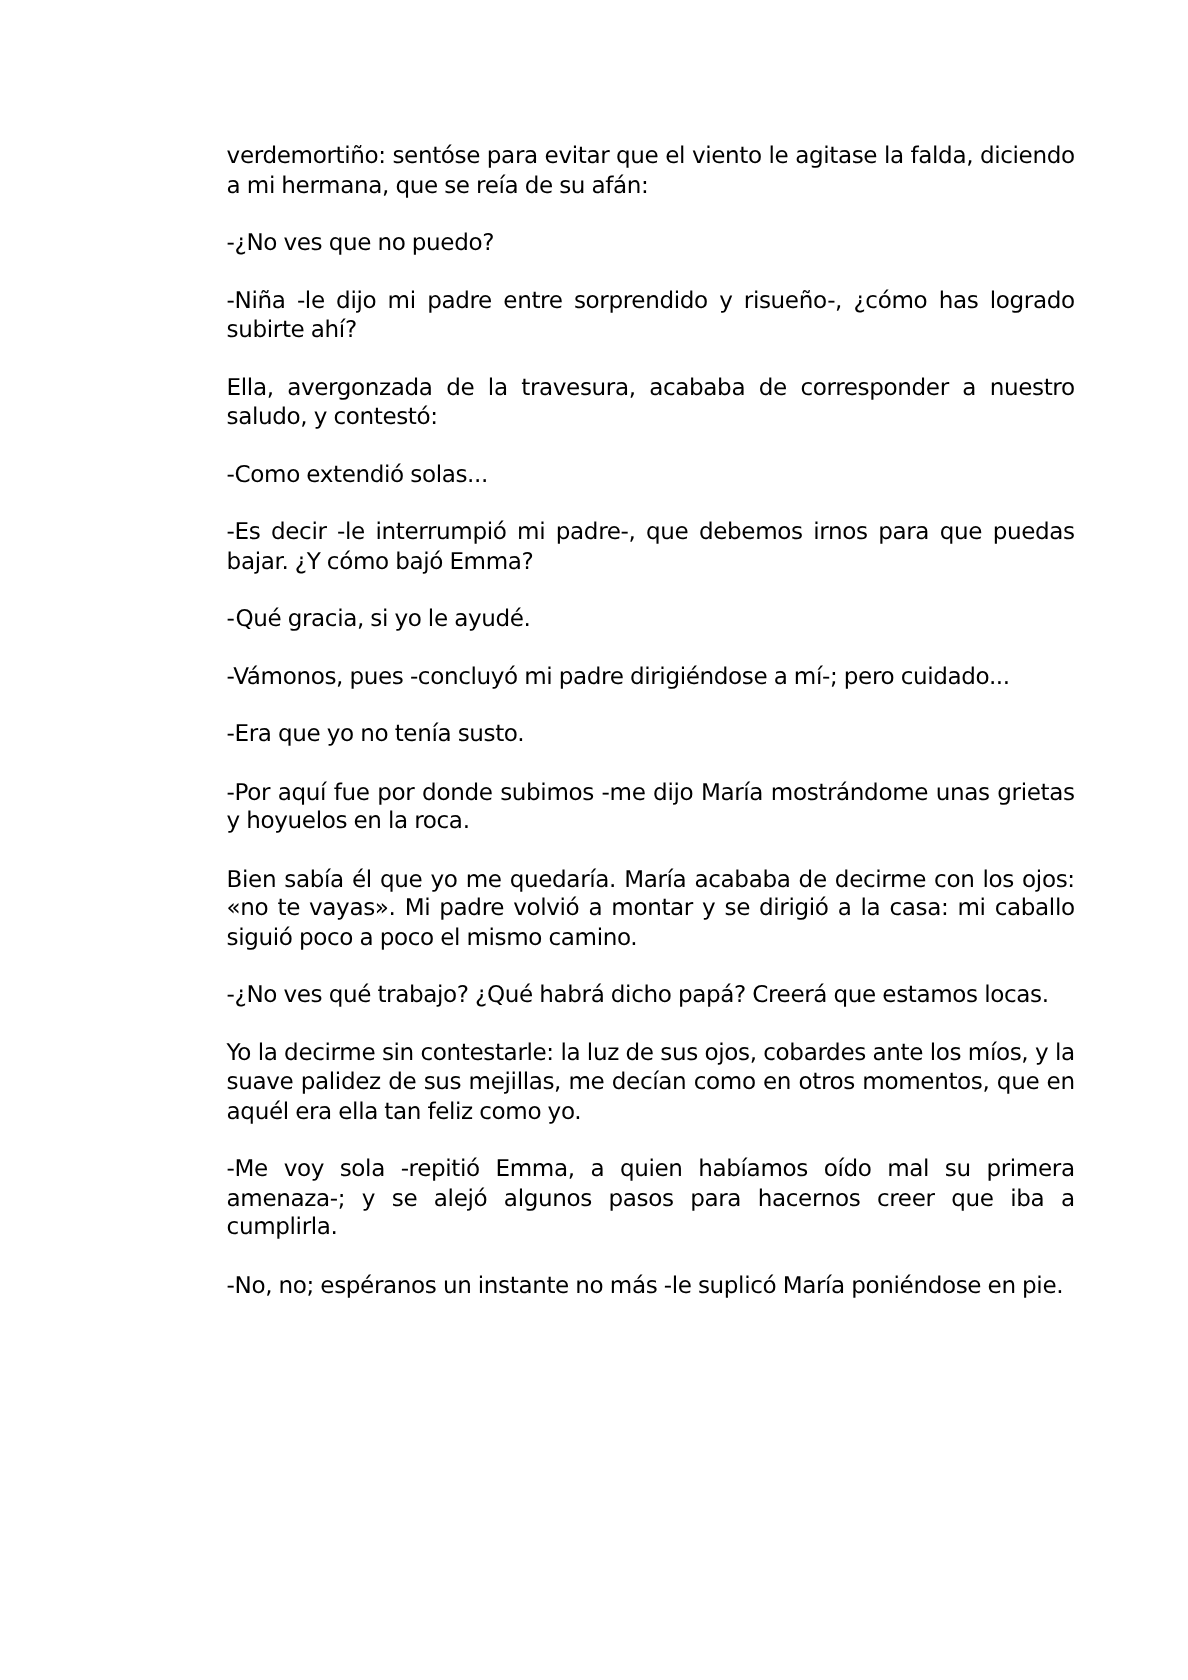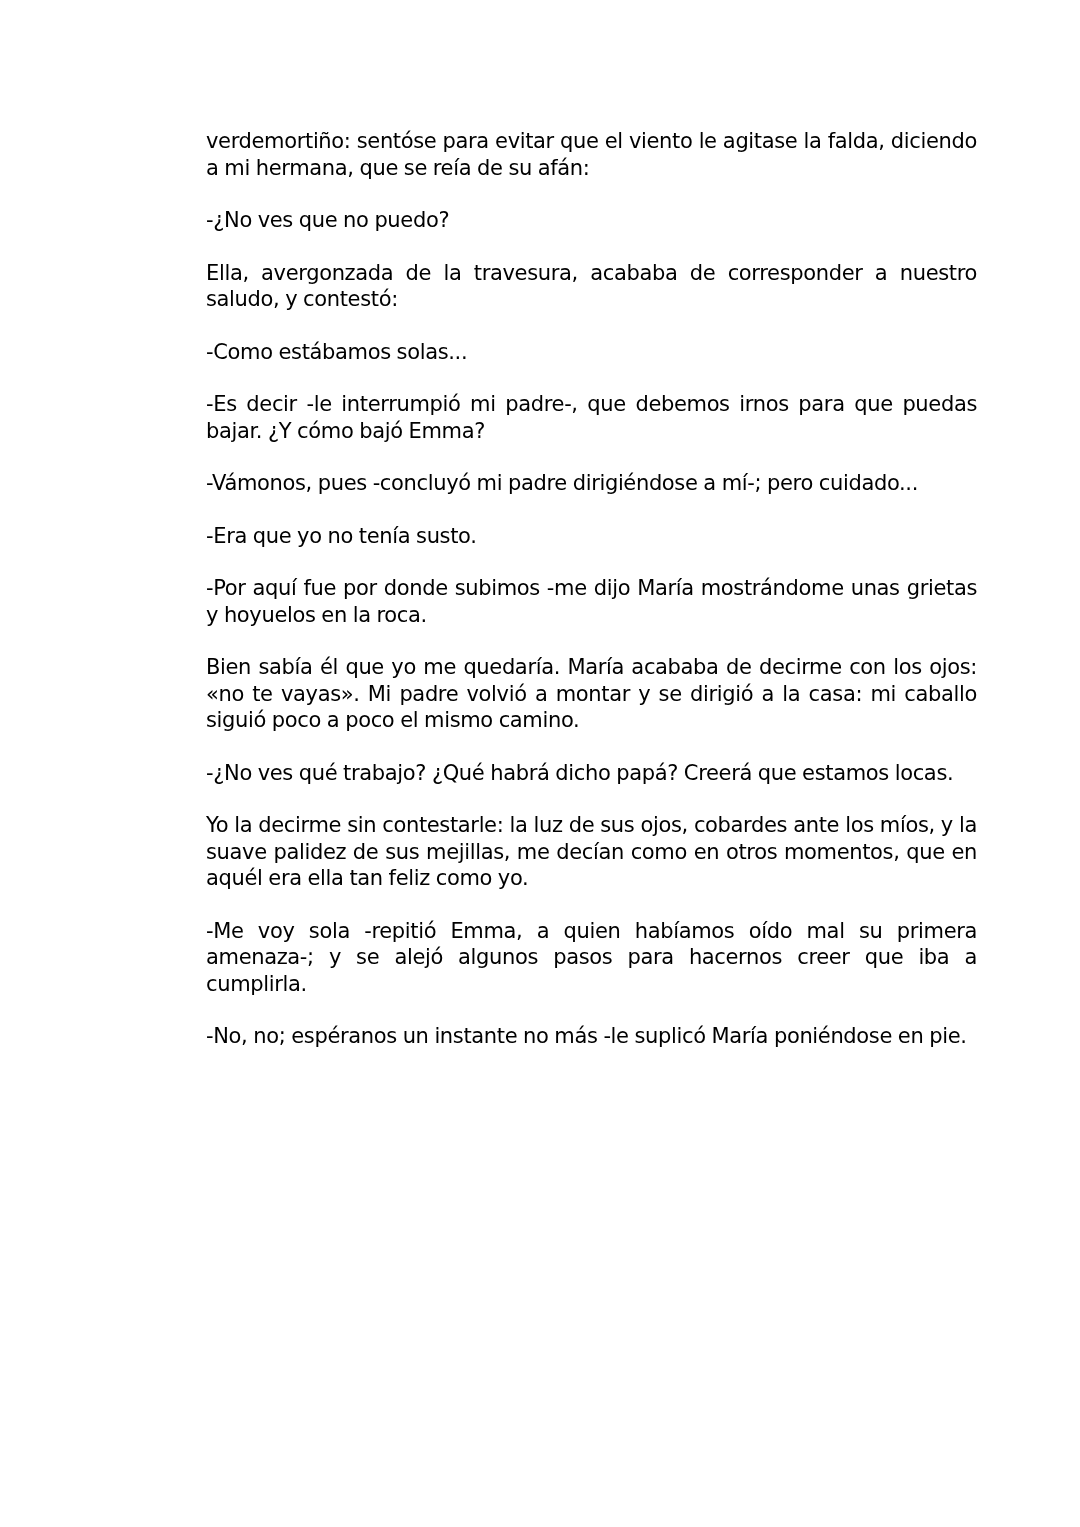--- a/index.html
+++ b/index.html
@@ -31,23 +31,25 @@
       text-align: justify;
       text-align-last: left;
     }
   </style>
 </head>
 <body>
 
 <div class="page">
   <p class="para">verdemortiño: sentóse para evitar que el viento le agitase la falda, diciendo a mi hermana, que se reía de su afán:</p>
   <p class="para">-¿No ves que no puedo?</p>
+  <p class="para">-Niña -le dijo mi padre entre sorprendido y risueño-, ¿cómo has logrado subirte ahí?</p>
   <p class="para">Ella, avergonzada de la travesura, acababa de corresponder a nuestro saludo, y contestó:</p>
-  <p class="para">-Como estábamos solas...</p>
+  <p class="para">-Como extendió solas...</p>
   <p class="para">-Es decir -le interrumpió mi padre-, que debemos irnos para que puedas bajar. ¿Y cómo bajó Emma?</p>
+  <p class="para">-Qué gracia, si yo le ayudé.</p>
   <p class="para">-Vámonos, pues -concluyó mi padre dirigiéndose a mí-; pero cuidado...</p>
   <p class="para">-Era que yo no tenía susto.</p>
   <p class="para">-Por aquí fue por donde subimos -me dijo María mostrándome unas grietas y hoyuelos en la roca.</p>
   <p class="para">Bien sabía él que yo me quedaría. María acababa de decirme con los ojos: «no te vayas». Mi padre volvió a montar y se dirigió a la casa: mi caballo siguió poco a poco el mismo camino.</p>
   <p class="para">-¿No ves qué trabajo? ¿Qué habrá dicho papá? Creerá que estamos locas.</p>
   <p class="para">Yo la decirme sin contestarle: la luz de sus ojos, cobardes ante los míos, y la suave palidez de sus mejillas, me decían como en otros momentos, que en aquél era ella tan feliz como yo.</p>
   <p class="para">-Me voy sola -repitió Emma, a quien habíamos oído mal su primera amenaza-; y se alejó algunos pasos para hacernos creer que iba a cumplirla.</p>
   <p class="para">-No, no; espéranos un instante no más -le suplicó María poniéndose en pie.</p>
 </div>
 

